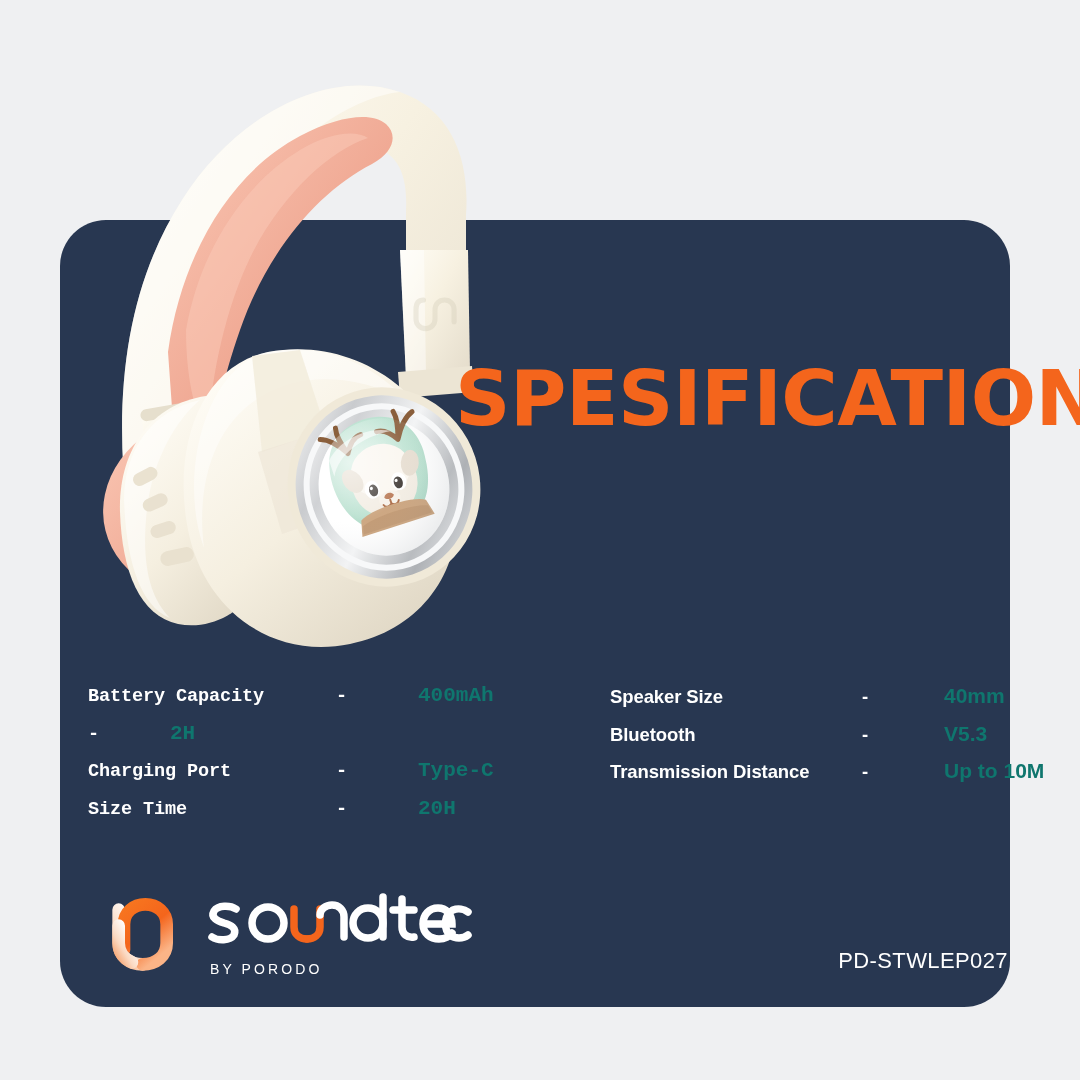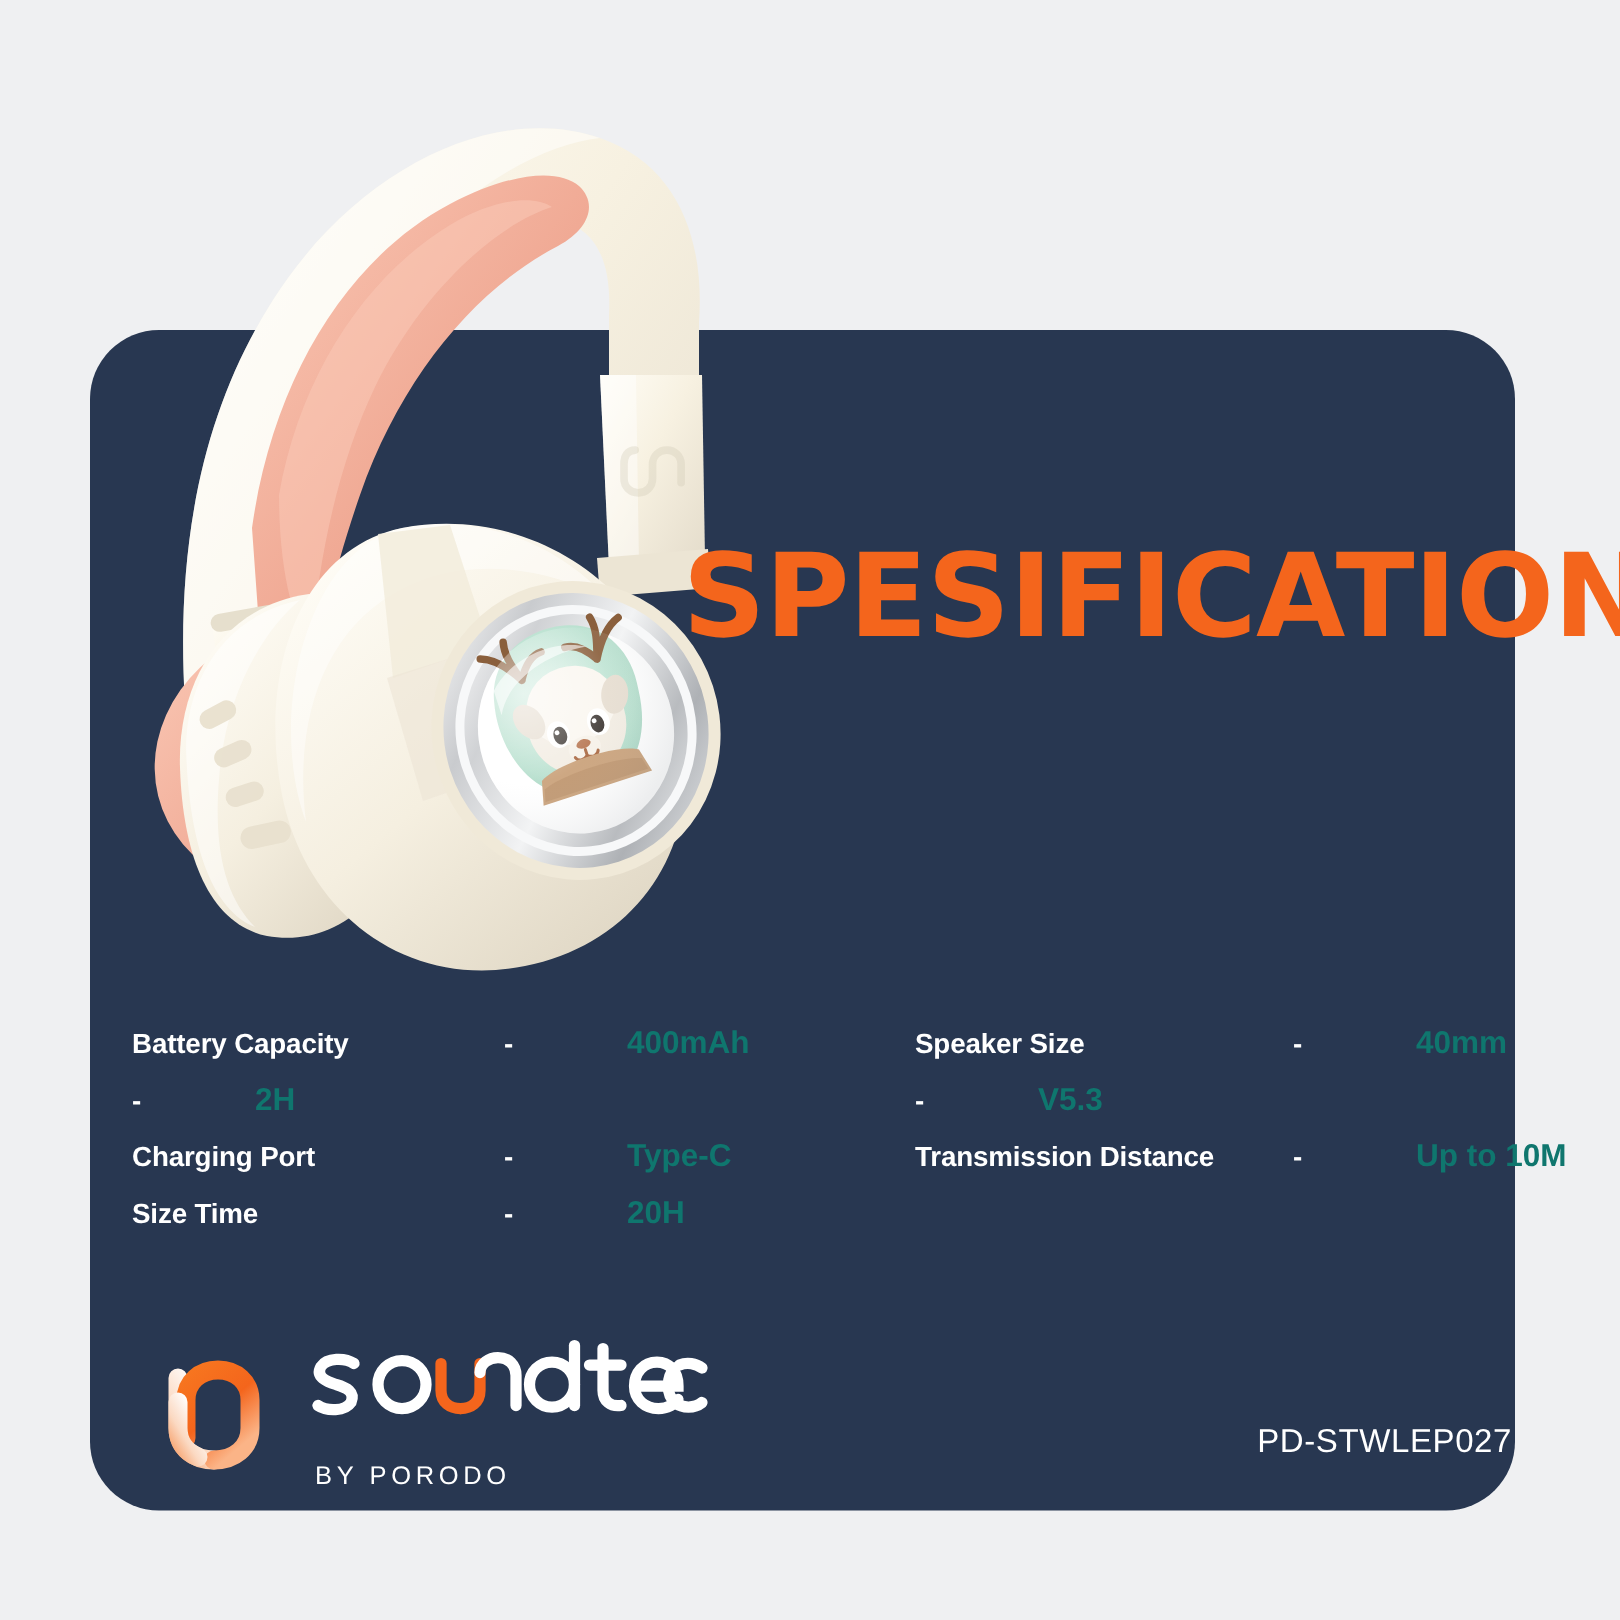--- a/index.html
+++ b/index.html
@@ -22,39 +22,39 @@
   .title{
     position:absolute;left:455px;top:360px;
     font-size:77px;font-weight:bold;letter-spacing:-0.5px;
     color:#f4651c;line-height:1;white-space:nowrap;
     font-family:"DejaVu Sans", sans-serif;
   }
 
   
   .specs{position:absolute;left:88px;top:684px;width:900px;}
   .spec-col{position:absolute;top:0;}
-  .spec-col.left{left:0;}
+  .spec-col.left{left:0;font-family:Liberation Mono, monospace;}
   .spec-col.right{left:482px;margin-left:40px;}
   .spec-row{display:flex;align-items:baseline;height:37.5px;white-space:nowrap;}
   .spec-label{
     color:#ffffff;font-size:18.5px;font-weight:bold;
     width:248px;letter-spacing:-0.1px;
   }
   .spec-col.right .spec-label{width:252px;}
   .spec-dash{color:#ffffff;font-size:18.5px;font-weight:bold;width:82px;}
   .spec-value{color:#0f766e;font-size:21px;font-weight:bold;}
 
   
   .logo-wrap{position:absolute;left:104px;top:893px;display:flex;align-items:center;}
   .logo-mark{width:80px;height:80px;flex:0 0 80px;}
   .logo-text{margin-left:22px;}
   .brand{display:block;line-height:0;}
   .byline{
-    display:block;color:#ffffff;font-size:17px;font-weight:normal;
-    letter-spacing:3.1px;margin-top:25px;margin-left:4px;
+    display:block;color:#ffffff;font-size:14px;font-weight:normal;
+    letter-spacing:3.1px;margin-top:12px;margin-left:4px;
     font-family:"Liberation Sans", sans-serif;
   }
   .model{
     position:absolute;right:72px;top:948px;
     color:#ffffff;font-size:22px;font-weight:normal;letter-spacing:0.4px;
   }
 
   
   .product{position:absolute;left:0;top:0;width:1080px;height:1080px;pointer-events:none;}
 </style>
@@ -274,20 +274,21 @@
       </div>
     </div>
 
     <div class="spec-col right">
       <div class="spec-row">
         <span class="spec-label">Speaker Size</span>
         <span class="spec-dash">-</span>
         <span class="spec-value">40mm</span>
       </div>
       <div class="spec-row">
+        <span class="spec-label">Bluetooth</span>
         <span class="spec-dash">-</span>
         <span class="spec-value">V5.3</span>
       </div>
       <div class="spec-row">
         <span class="spec-label">Transmission Distance</span>
         <span class="spec-dash">-</span>
         <span class="spec-value">Up to 10M</span>
       </div>
     </div>
 

